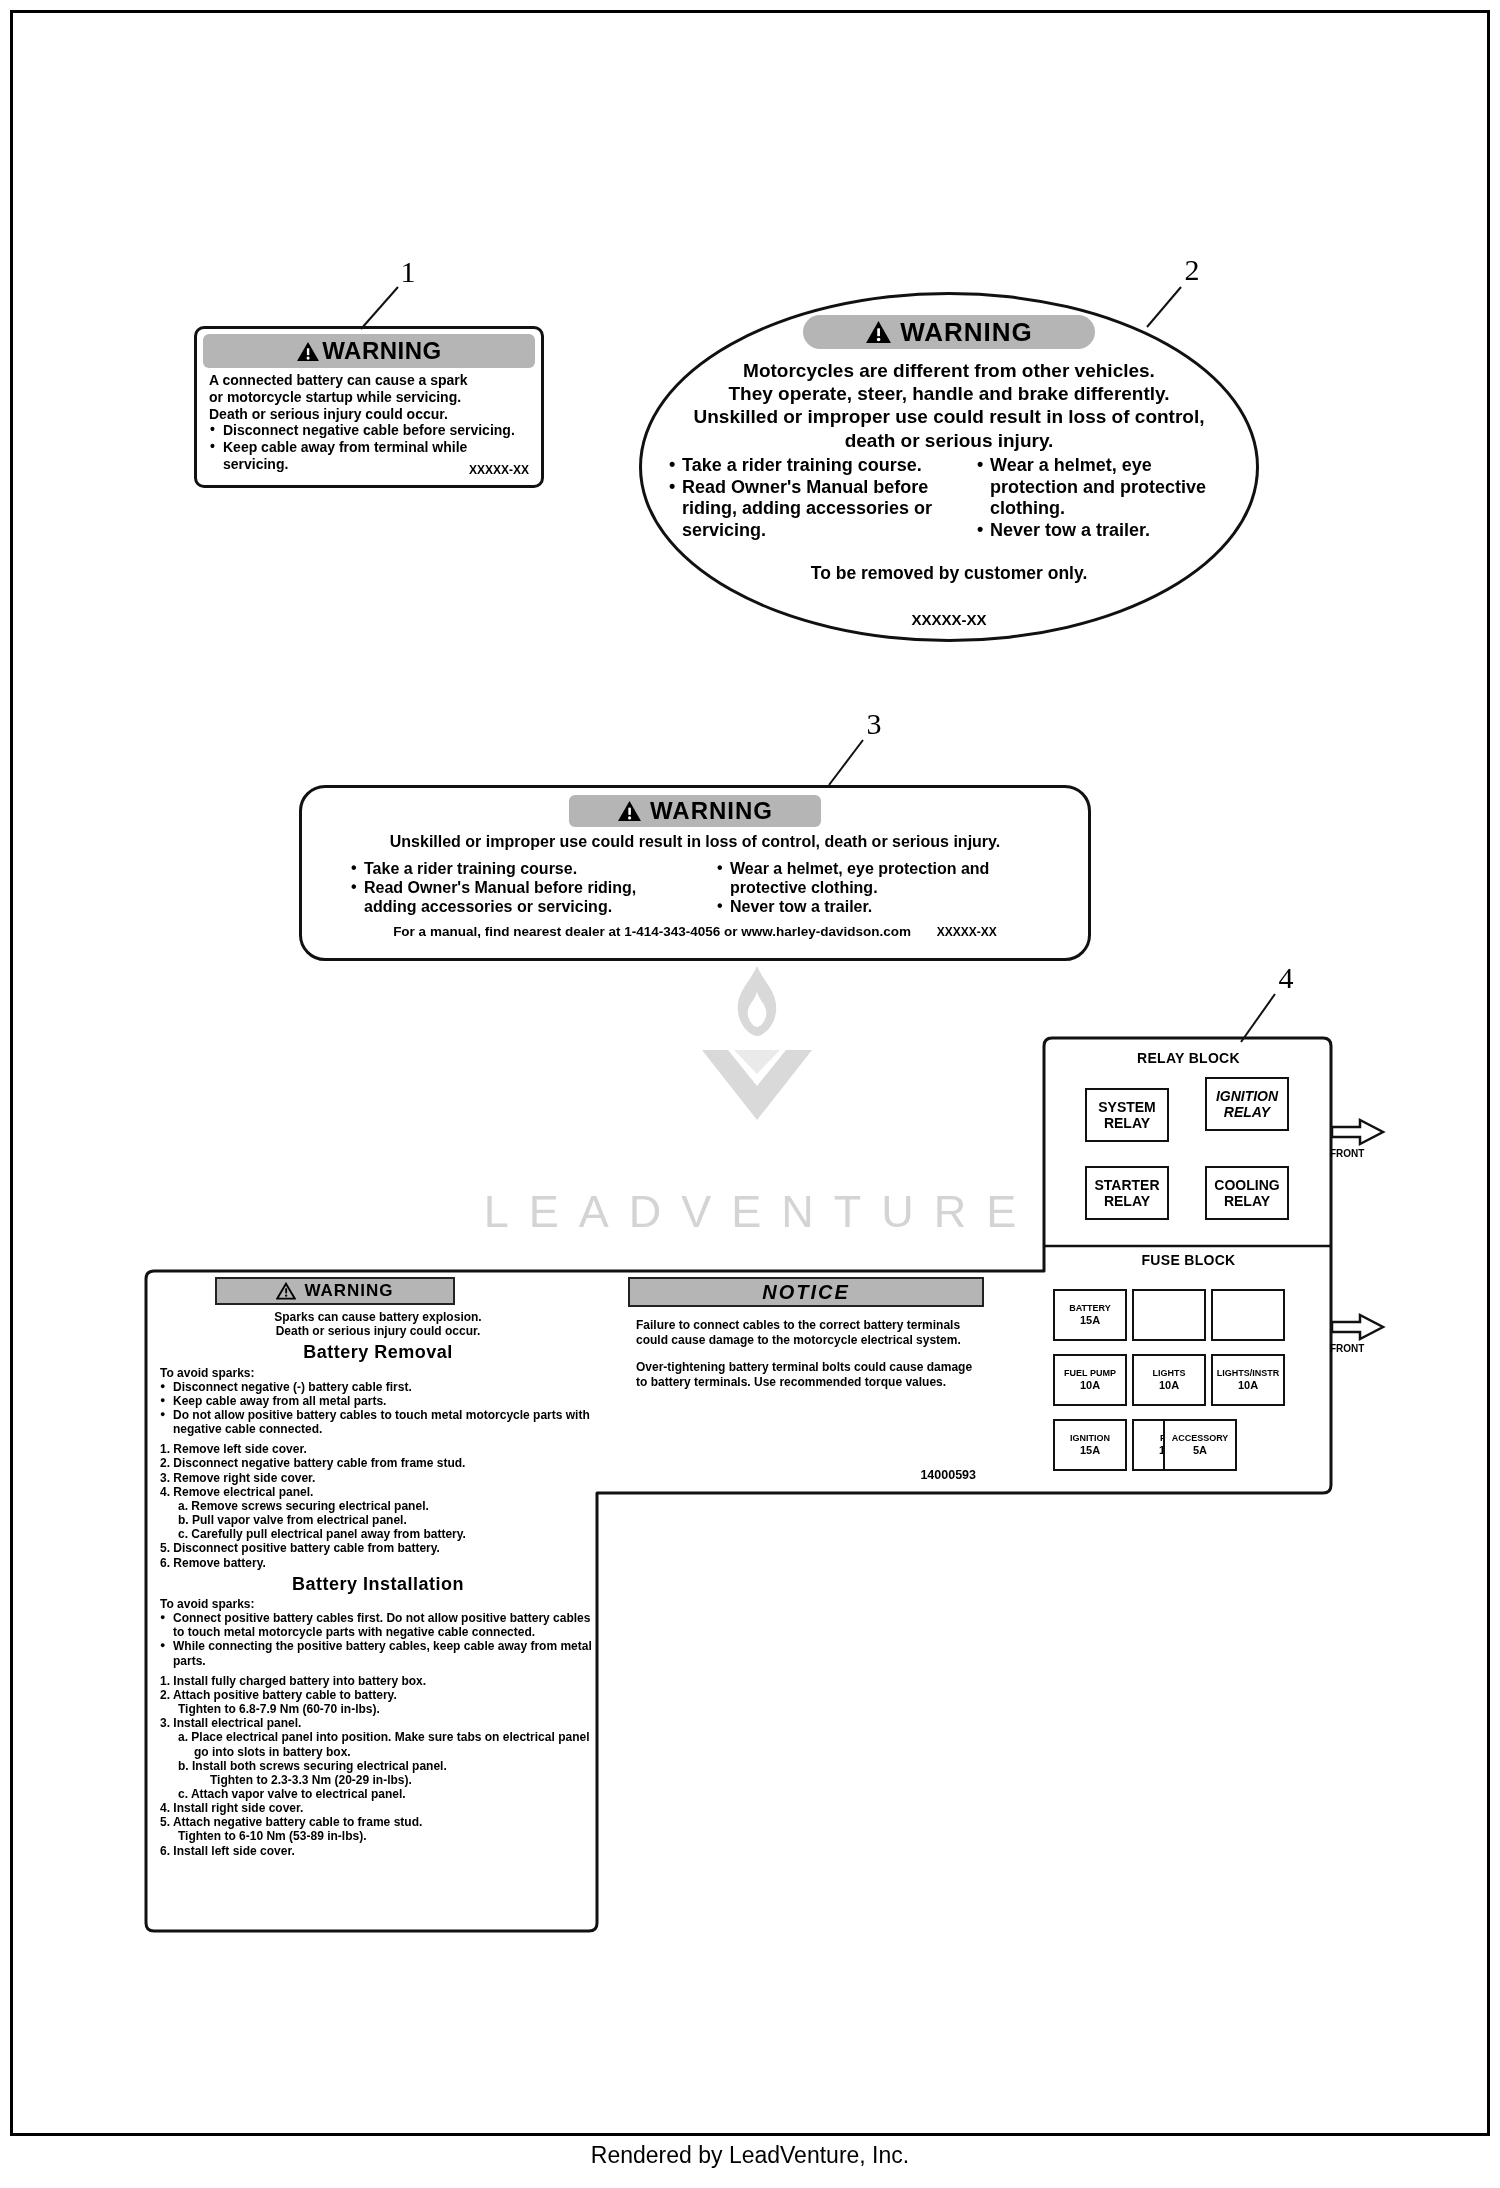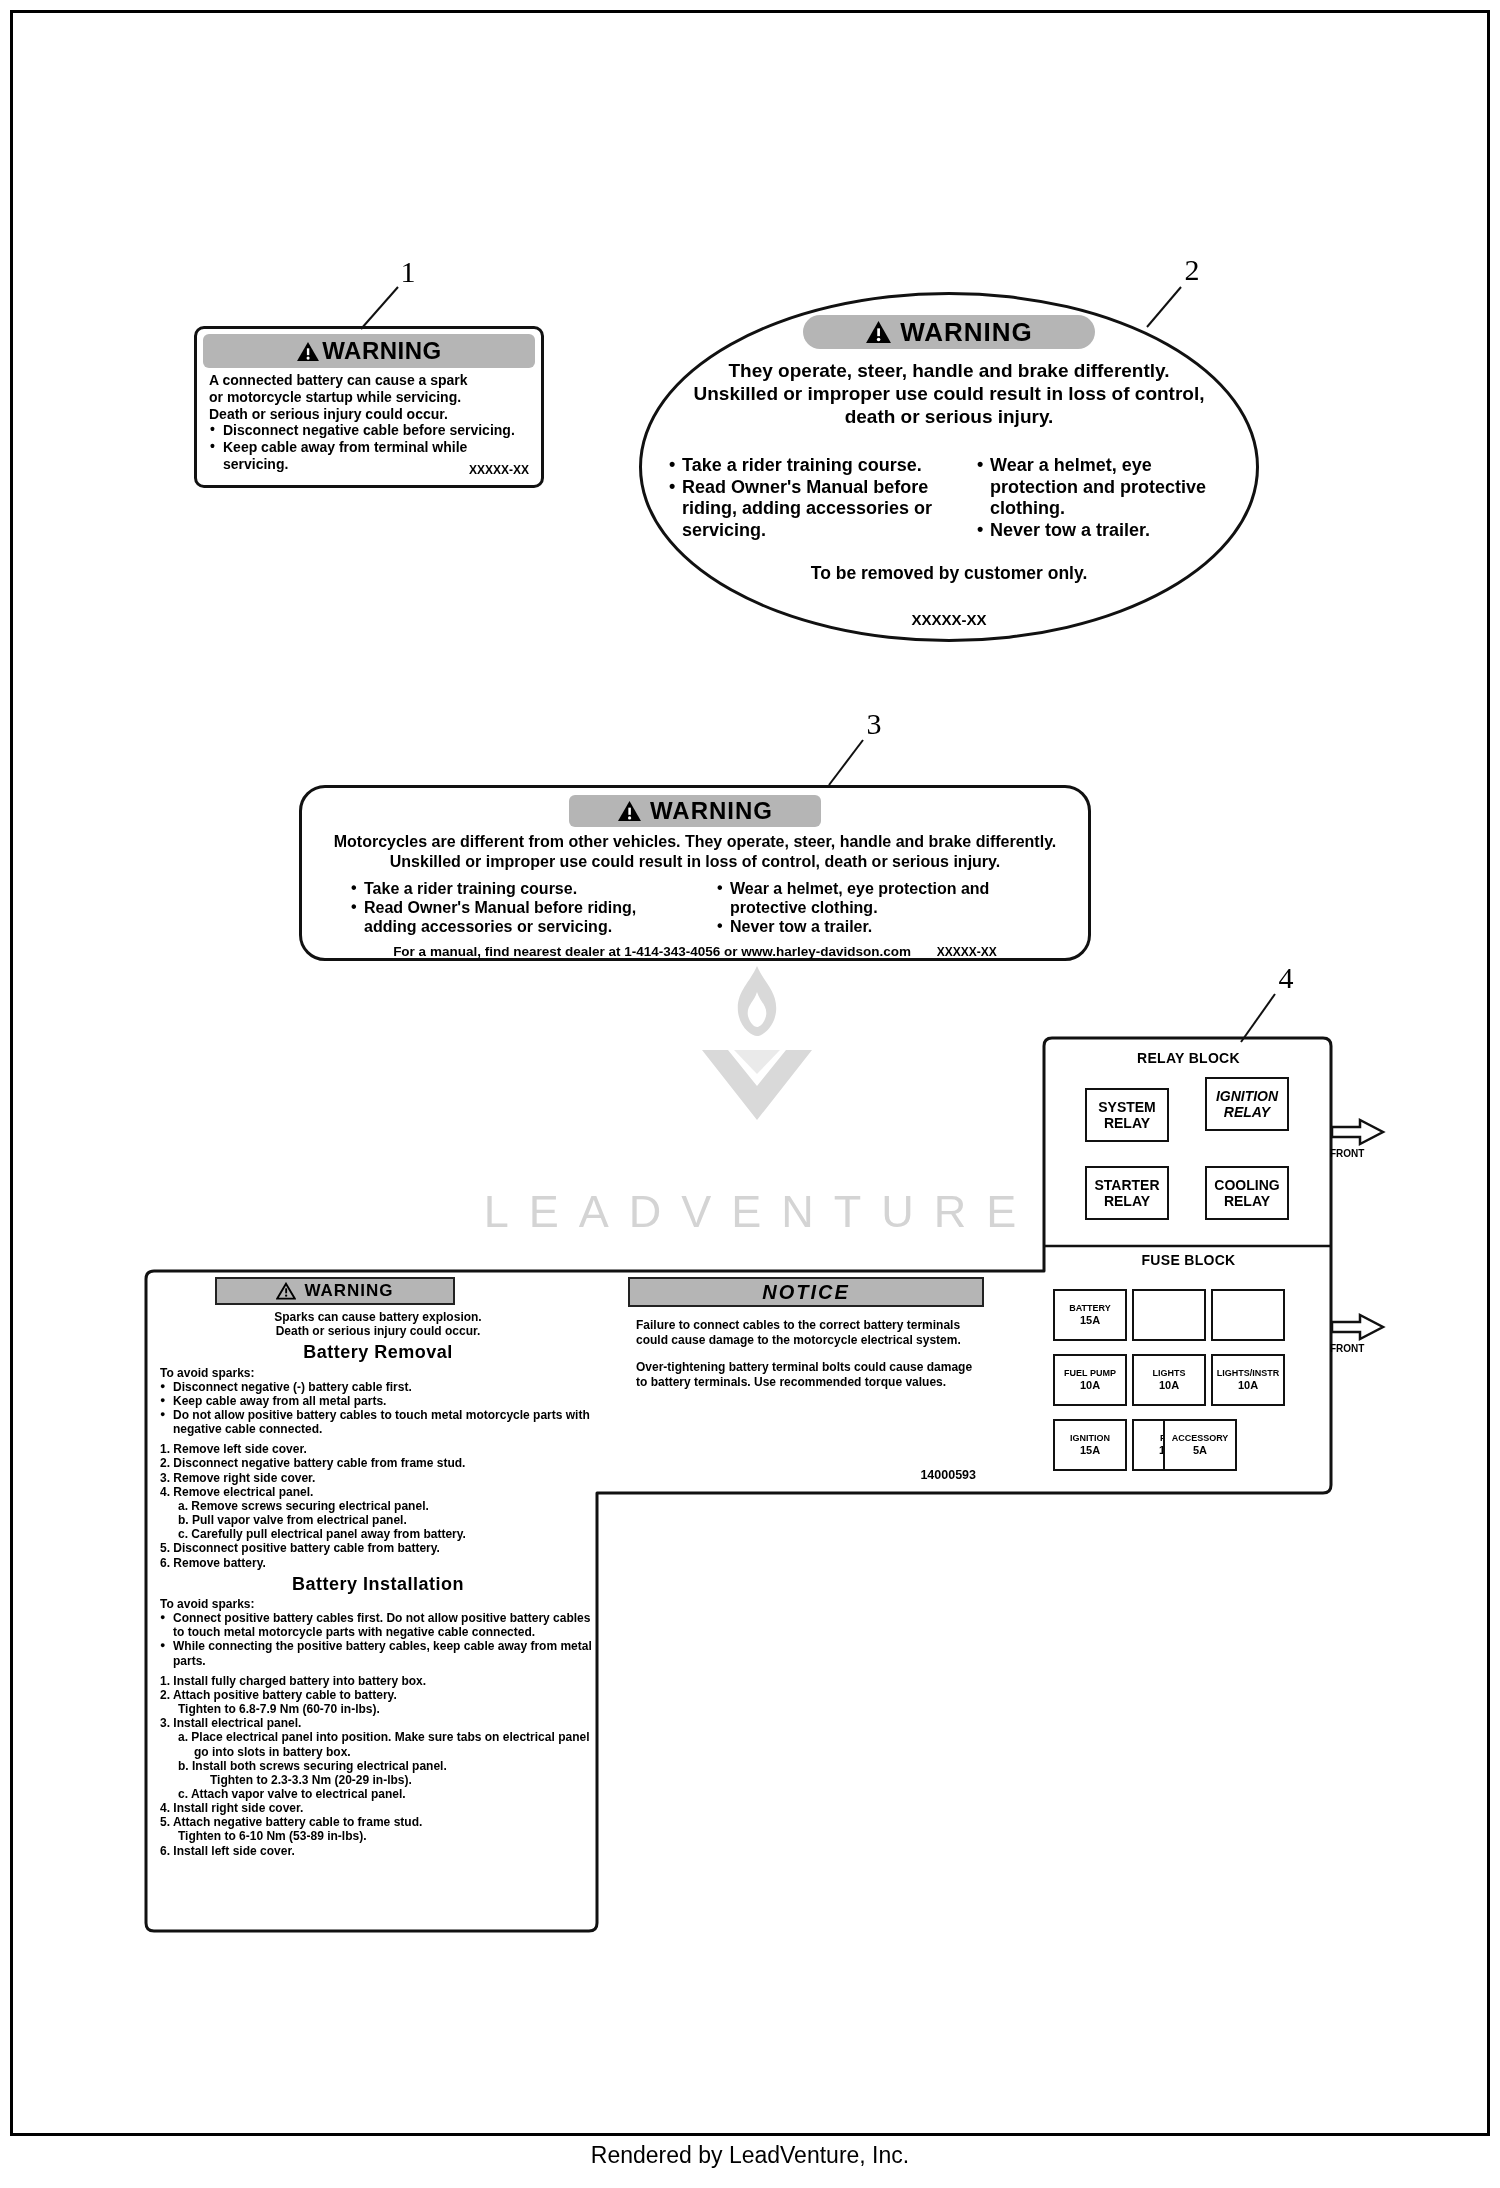--- a/index.html
+++ b/index.html
@@ -123,20 +123,21 @@
 <div class="label2">
   <div class="hdr graybar">
     <svg class="tri" width="27" height="24" viewBox="0 0 26 23">
         <path d="M13 1 L25 22 H1 Z" fill="#000"></path>
         <rect x="11.8" y="8" width="2.6" height="7.5" fill="#fff"></rect>
         <circle cx="13.1" cy="18.7" r="1.7" fill="#fff"></circle>
       </svg>
     <span>WARNING</span>
   </div>
   <div class="mainlines">
+    <div>Motorcycles are different from other vehicles.</div>
     <div>They operate, steer, handle and brake differently.</div>
     <div>Unskilled or improper use could result in loss of control,</div>
     <div>death or serious injury.</div>
   </div>
   <div class="colL">
     <div class="dot">Take a rider training course.</div>
     <div class="dot">Read Owner's Manual before riding, adding accessories or servicing.</div>
   </div>
   <div class="colR">
     <div class="dot">Wear a helmet, eye protection and protective clothing.</div>
@@ -148,21 +149,20 @@
 
 <div class="label3">
   <div class="hdr graybar">
     <svg class="tri" width="25" height="22" viewBox="0 0 26 23">
         <path d="M13 1 L25 22 H1 Z" fill="#000"></path>
         <rect x="11.8" y="8" width="2.6" height="7.5" fill="#fff"></rect>
         <circle cx="13.1" cy="18.7" r="1.7" fill="#fff"></circle>
       </svg>
     <span>WARNING</span>
   </div>
-  <div class="line">Motorcycles are different from other vehicles.  They operate, steer, handle and brake differently.</div>
   <div class="line">Unskilled or improper use could result in loss of control, death or serious injury.</div>
   <div class="cols">
     <div class="cL">
       <div class="dot">Take a rider training course.</div>
       <div class="dot">Read Owner's Manual before riding, adding accessories or servicing.</div>
     </div>
     <div class="cR">
       <div class="dot">Wear a helmet, eye protection and protective clothing.</div>
       <div class="dot">Never tow a trailer.</div>
     </div>

